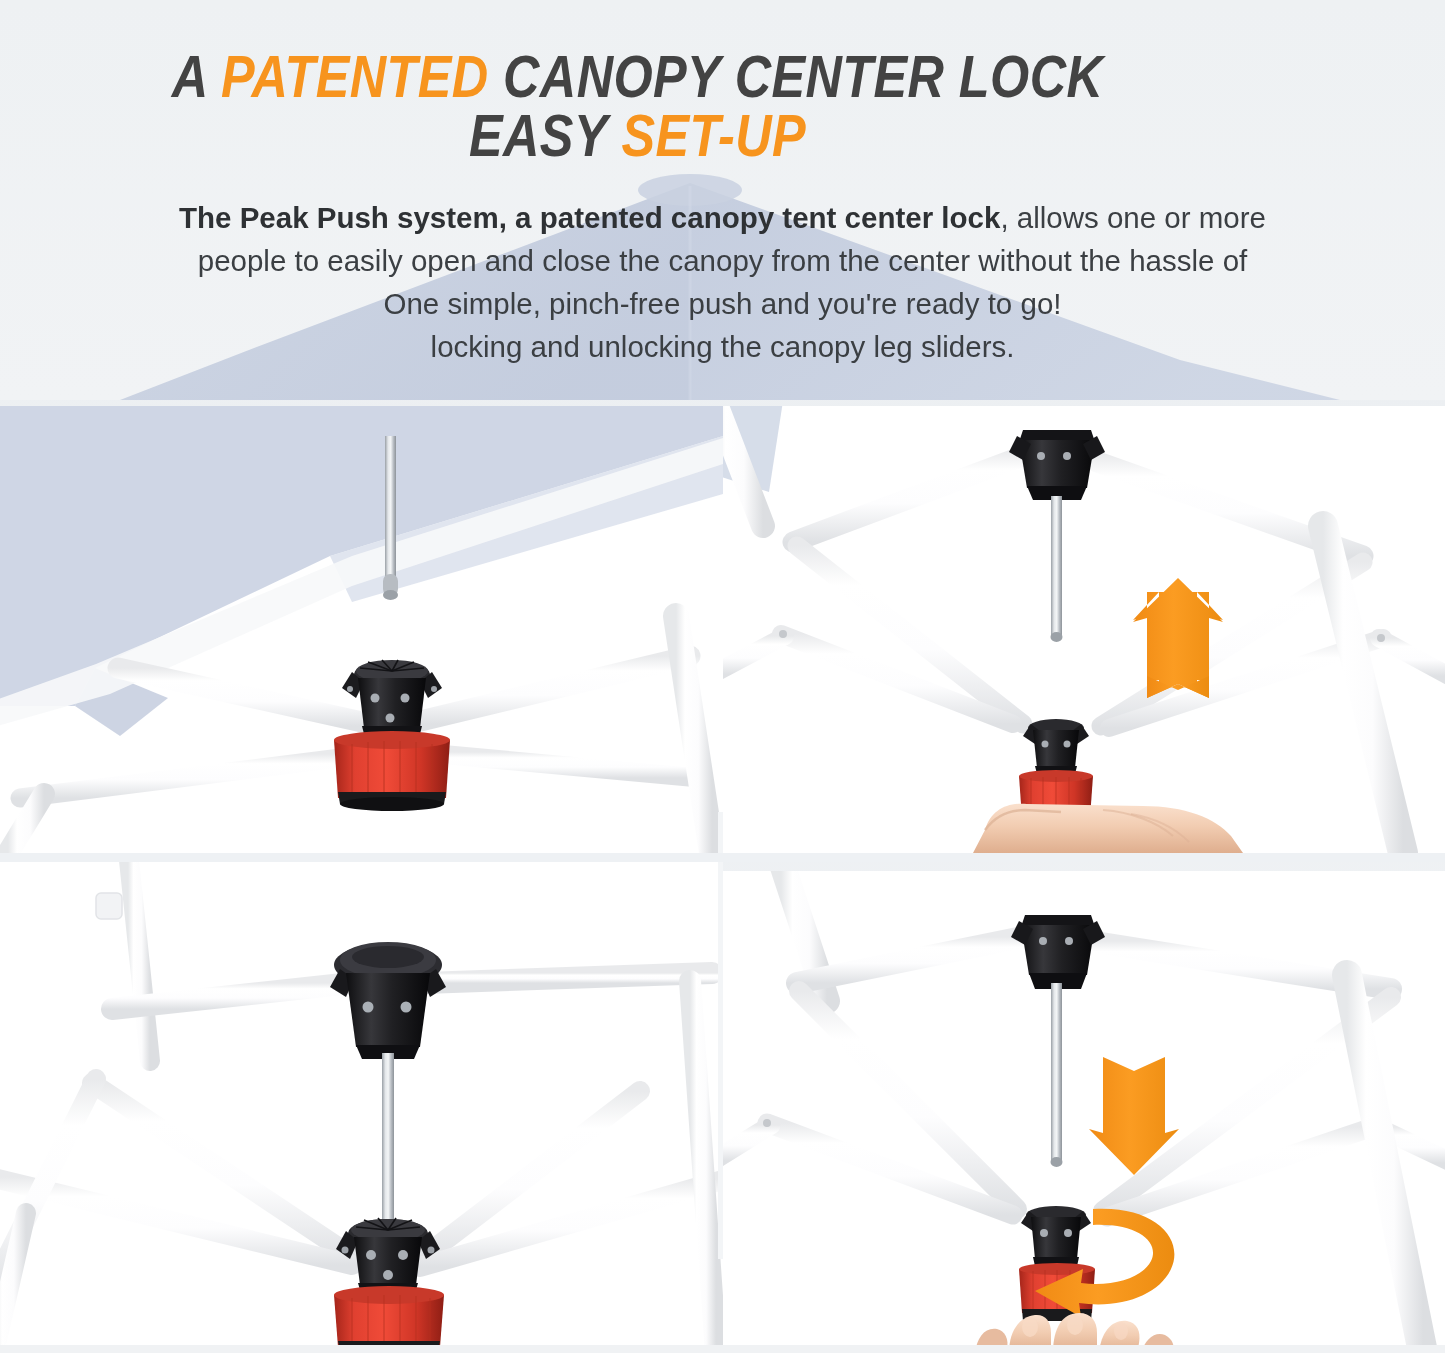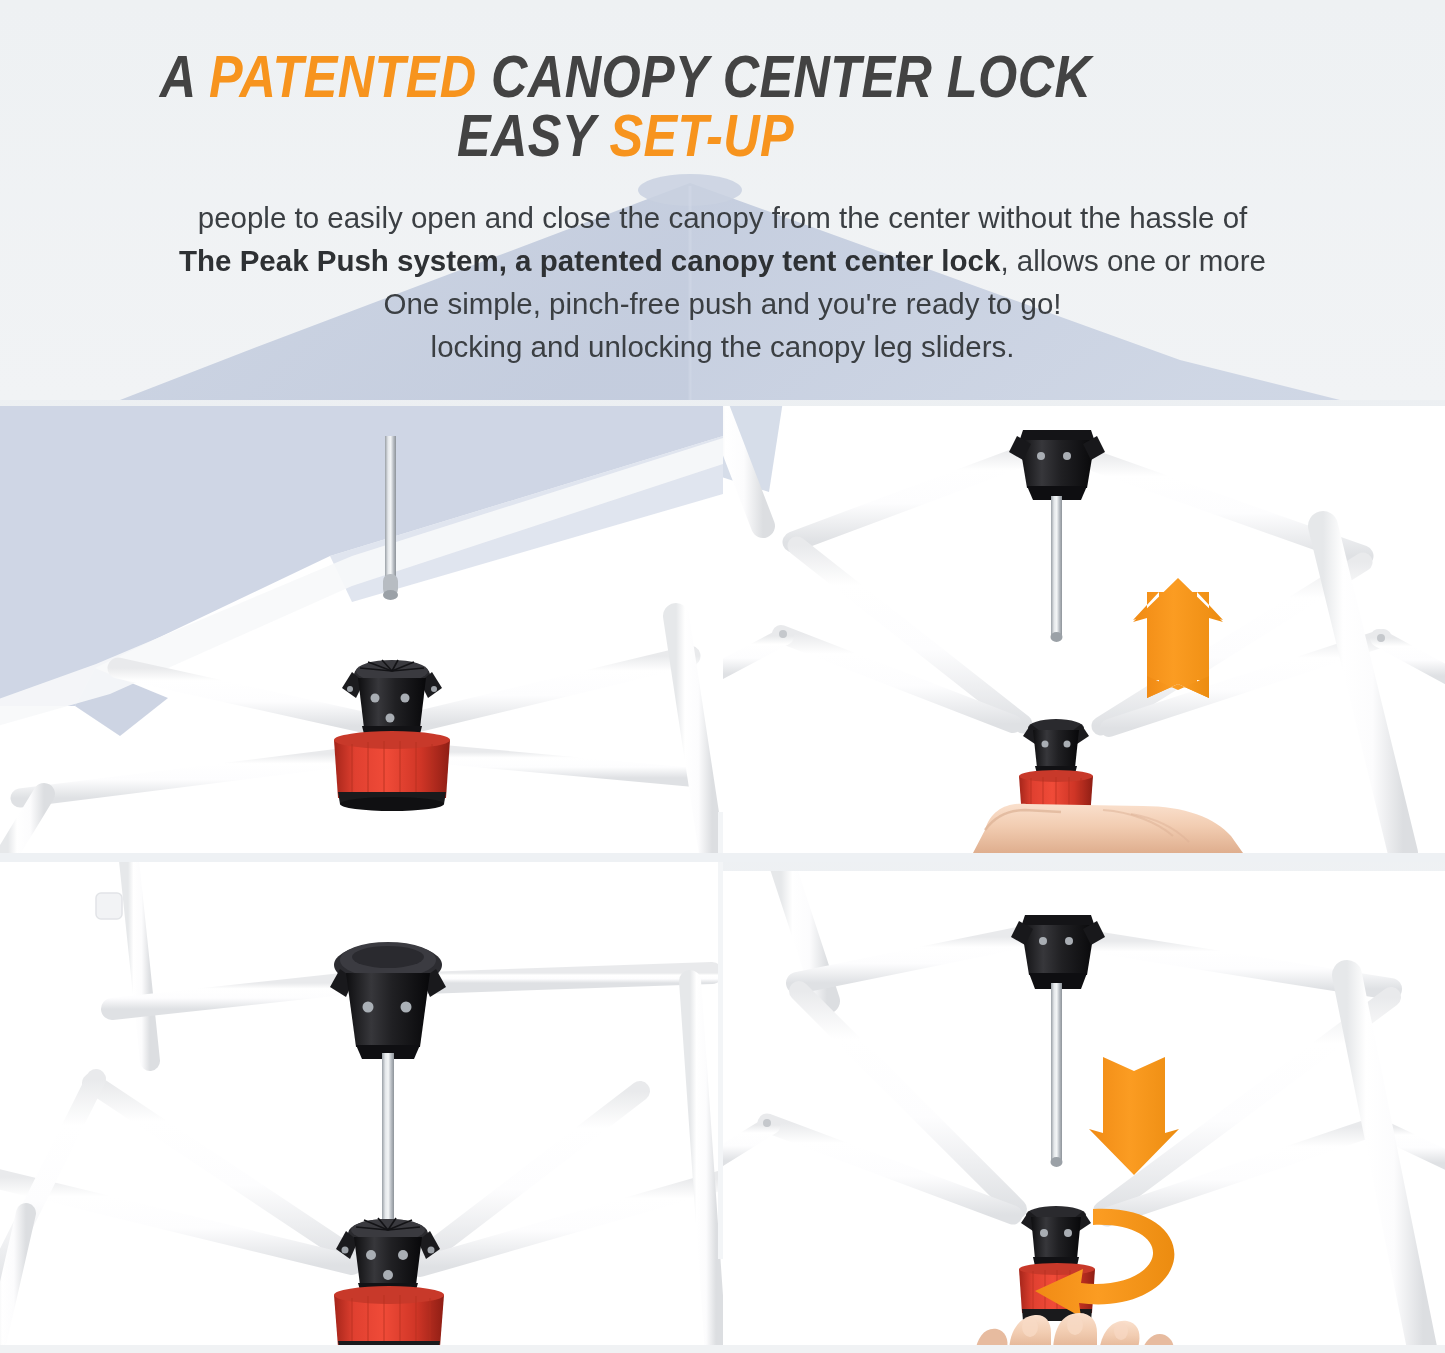--- a/index.html
+++ b/index.html
@@ -9,21 +9,21 @@
     background:linear-gradient(170deg,#eef1f3 0%,#eceff2 45%,#f2f4f6 100%);
     overflow:hidden; position:relative;
   }
 
   
   #header { position:absolute; left:0; top:0; width:1445px; height:400px; z-index:5; }
 
   #canopy-bg { position:absolute; left:0; top:0; width:1445px; height:400px; z-index:1; }
 
   #headline {
-    position:absolute; left:4px; top:48px; width:1243px; z-index:3;
+    position:absolute; left:16px; top:48px; width:1243px; z-index:3;
     text-align:center; line-height:0.98;
   }
   .hl-line {
     font-family:"Liberation Sans Narrow","Liberation Sans", sans-serif;
     font-weight:bold; font-style:italic;
     font-size:60px; letter-spacing:0.5px;
     transform:scaleX(0.84); transform-origin:center;
     white-space:nowrap;
   }
   .hl-dark { color:#434343; }
@@ -89,24 +89,24 @@
   <div id="headline">
     <div class="hl-line">
       <span class="hl-dark">A </span><span class="hl-orange">PATENTED</span><span class="hl-dark"> CANOPY CENTER LOCK</span>
     </div>
     <div class="hl-line">
       <span class="hl-dark">EASY </span><span class="hl-orange">SET-UP</span>
     </div>
   </div>
 
   <div id="subcopy">
-    <div class="sub-line">people to easily open and close the canopy from the center without the hassle of</div>
     <div class="sub-line">
       <span class="b">The Peak Push system, a patented canopy tent center lock</span><span>, allows one or more</span>
     </div>
+    <div class="sub-line">people to easily open and close the canopy from the center without the hassle of</div>
     <div class="sub-line">One simple, pinch-free push and you're ready to go!</div>
     <div class="sub-line">locking and unlocking the canopy leg sliders.</div>
   </div>
 </div>
 
 <div id="grid">
 
   <svg width="0" height="0" style="position:absolute" aria-hidden="true">
     <defs>
       <linearGradient id="pole" x1="0" y1="0" x2="0" y2="1">

